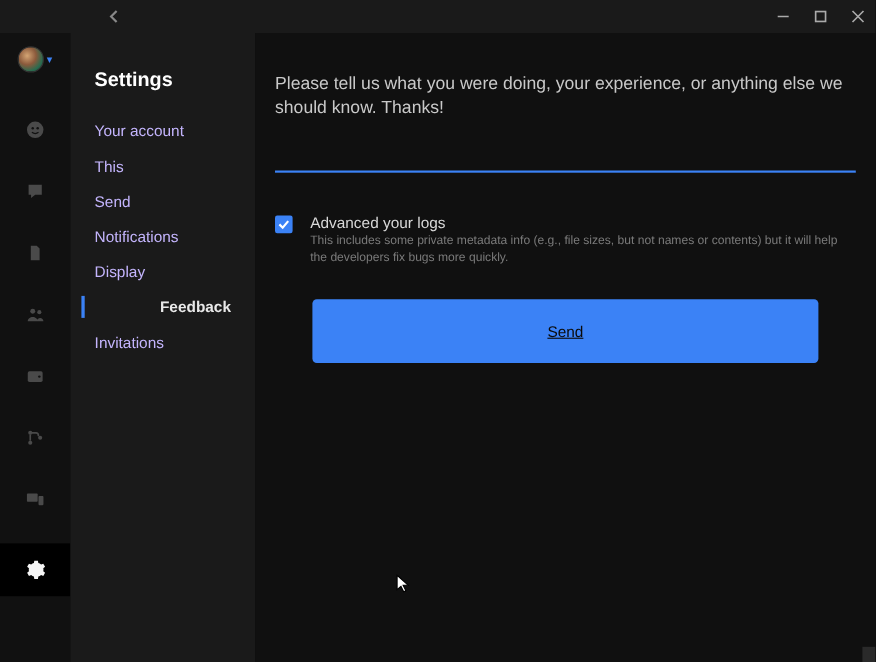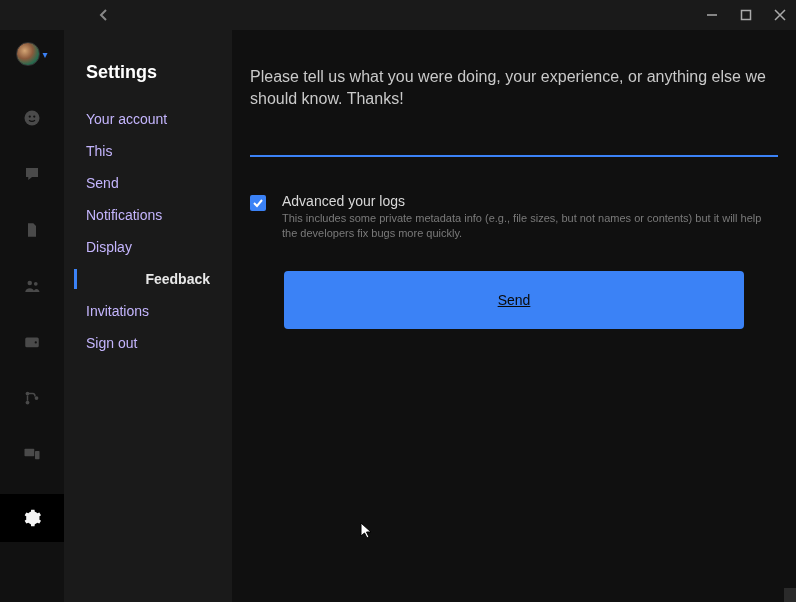--- a/index.html
+++ b/index.html
@@ -307,21 +307,20 @@
   <div class="settings-panel">
     <div class="settings-title">Settings</div>
     <ul class="nav-list">
       <li class="nav-item">Your account</li>
       <li class="nav-item">This</li>
       <li class="nav-item">Send</li>
       <li class="nav-item">Notifications</li>
       <li class="nav-item">Display</li>
       <li class="nav-item selected">Feedback</li>
       <li class="nav-item">Invitations</li>
-      <li class="nav-item">Sign out</li>
     </ul>
   </div>
 
   <div class="content">
     <textarea class="feedback-input" rows="2" placeholder="Please tell us what you were doing, your experience, or anything else we should know. Thanks!" style=""></textarea>
 
     <div class="logs-row">
       <div class="checkbox">
         <svg viewBox="0 0 12 12">
             <path d="M2 6 L5 9 L10 3" stroke="#fff" stroke-width="2" fill="none"></path>

